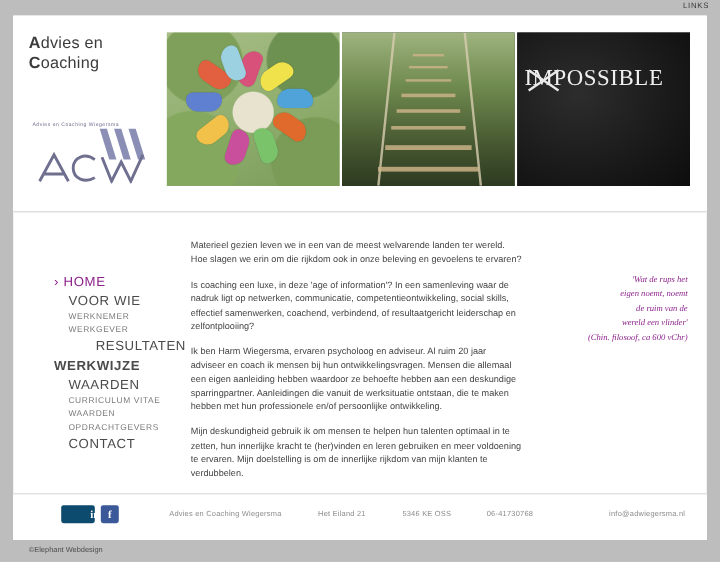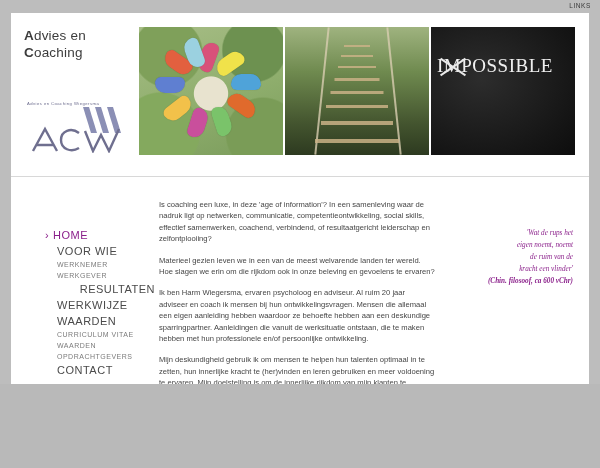--- a/index.html
+++ b/index.html
@@ -4,21 +4,21 @@
 <style>
   * { box-sizing: border-box; }
   html, body {
     margin: 0; padding: 0;
     width: 600px; height: 468px;
     background: #b9b9b9;
     font-family: "Liberation Sans", sans-serif;
   }
   #page {
     position: relative;
-    width: 600px; height: 384px;
+    width: 600px; height: 468px;
     background: #bdbdbd;
     overflow: hidden;
   }
   
   .topbar {
     position: absolute; top: 0; left: 0;
     width: 600px; height: 13px;
     background: #bdbdbd;
   }
   .topbar .links {
@@ -197,40 +197,40 @@
     position: absolute; left: 450px; top: 48px;
     width: 112px;
     text-align: right;
     color: #8a1f8a;
     font-size: 7.2px;
     line-height: 12px;
     font-family: "Liberation Serif", serif;
     font-style: italic;
   }
   .quote .author { margin-top: 9px; display: block; }
-  .quote .author-sub { display: block; font-weight: bold; }
+  .quote .author-sub { display: block; }
   
   .footer {
     position: absolute; left: 0; top: 398px;
     width: 578px; height: 39px;
     border-top: 1px solid #dcdcdc;
     background: #fff;
   }
   .social {
     position: absolute; left: 40px; top: 9px;
     display: flex; gap: 5px;
   }
   .sq {
     width: 15px; height: 15px;
     border-radius: 2px;
     display: flex; align-items: center; justify-content: center;
     color: #fff; font-size: 9px; font-weight: bold;
     font-family: "Liberation Serif", serif;
   }
-  .sq.li { background: #737373; padding-left: 28px; }
+  .sq.li { background: #0c4a6e; padding-left: 28px; }
   .sq.fb { background: #3b5998; }
   .footinfo {
     position: absolute; left: 130px; top: 13px;
     width: 430px;
     display: flex;
     font-size: 6.2px;
     color: #8b8b8b;
     letter-spacing: .2px;
   }
   .footinfo span { white-space: nowrap; }
@@ -332,46 +332,46 @@
           <span class="bullet">›</span><span>HOME</span>
         </div>
         <div class="nav-item" style="margin-left:12px;">
           <span>VOOR WIE</span>
         </div>
         <div class="nav-sub">WERKNEMER</div>
         <div class="nav-sub">WERKGEVER</div>
         <div class="nav-item" style="margin-left:12px;text-align:right;">
           <span>RESULTATEN</span>
         </div>
-        <div class="nav-item" style="margin-left:12px;">
+        <div class="nav-item" style="margin-left:0;font-weight:bold;">
           <span>WERKWIJZE</span>
         </div>
         <div class="nav-item" style="margin-left:12px;">
           <span>WAARDEN</span>
         </div>
         <div class="nav-sub">CURRICULUM VITAE</div>
         <div class="nav-sub">WAARDEN</div>
         <div class="nav-sub">OPDRACHTGEVERS</div>
         <div class="nav-item" style="margin-left:12px;">
           <span>CONTACT</span>
         </div>
       </div>
 
       <div class="content">
+        <p class="para">Materieel gezien leven we in een van de meest welvarende landen ter wereld. Hoe slagen we erin om die rijkdom ook in onze beleving en gevoelens te ervaren?</p>
         <p class="para">Is coaching een luxe, in deze 'age of information'? In een samenleving waar de nadruk ligt op netwerken, communicatie, competentieontwikkeling, social skills, effectief samenwerken, coachend, verbindend, of resultaatgericht leiderschap en zelfontplooiing?</p>
-        <p class="para">Materieel gezien leven we in een van de meest welvarende landen ter wereld. Hoe slagen we erin om die rijkdom ook in onze beleving en gevoelens te ervaren?</p>
         <p class="para">Ik ben Harm Wiegersma, ervaren psycholoog en adviseur. Al ruim 20 jaar adviseer en coach ik mensen bij hun ontwikkelingsvragen.  Mensen die allemaal een eigen aanleiding hebben waardoor ze behoefte hebben aan een deskundige sparringpartner. Aanleidingen die vanuit de werksituatie ontstaan, die te maken hebben met hun professionele en/of persoonlijke ontwikkeling.</p>
         <p class="para">Mijn deskundigheid gebruik ik om mensen te helpen hun talenten optimaal in te zetten, hun innerlijke kracht te (her)vinden en leren gebruiken en meer voldoening te ervaren. Mijn doelstelling is om de innerlijke rijkdom van mijn klanten te verdubbelen.</p>
       </div>
 
       <div class="quote">
         <div>'Wat de rups het</div>
         <div>eigen noemt, noemt</div>
         <div>de ruim van de</div>
-        <div>kracht een vlinder'</div>
+        <div>wereld een vlinder'</div>
         <span class="author-sub">(Chin. filosoof, ca 600 vChr)</span>
       </div>
     </div>
 
     <div class="footer">
       <div class="social">
         <div class="sq li">in</div>
         <div class="sq fb">f</div>
       </div>
       <div class="footinfo">

